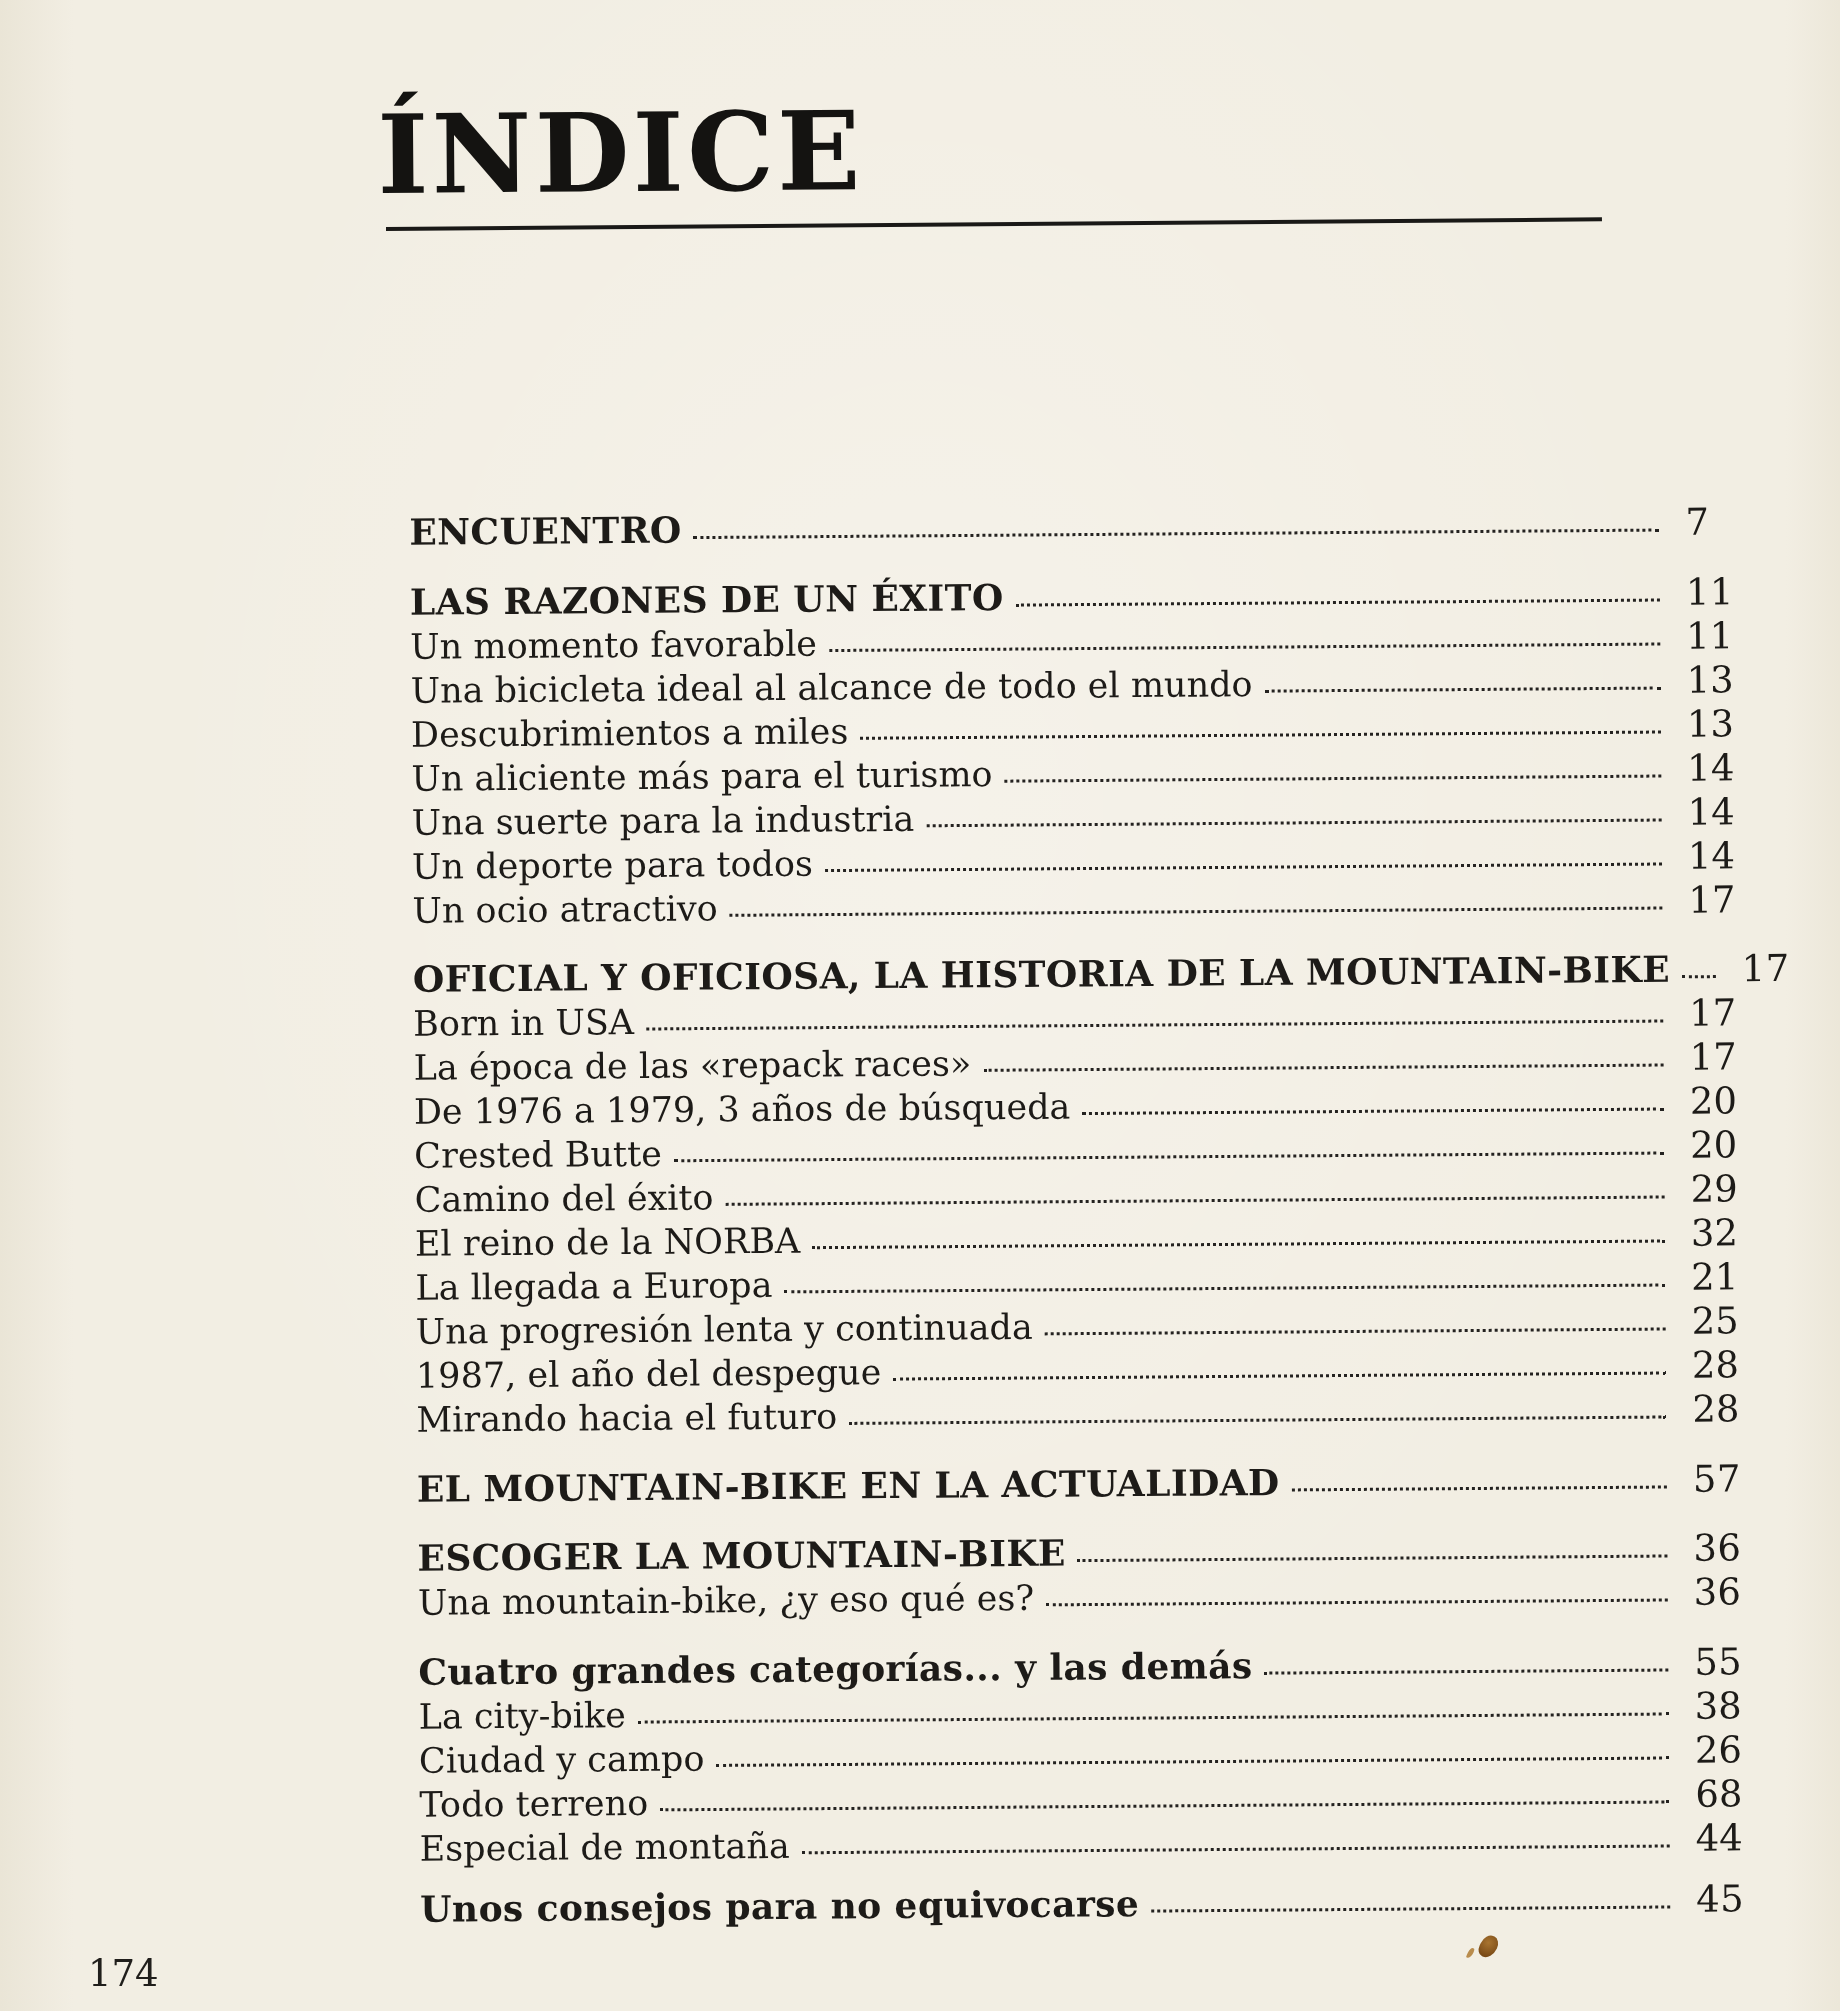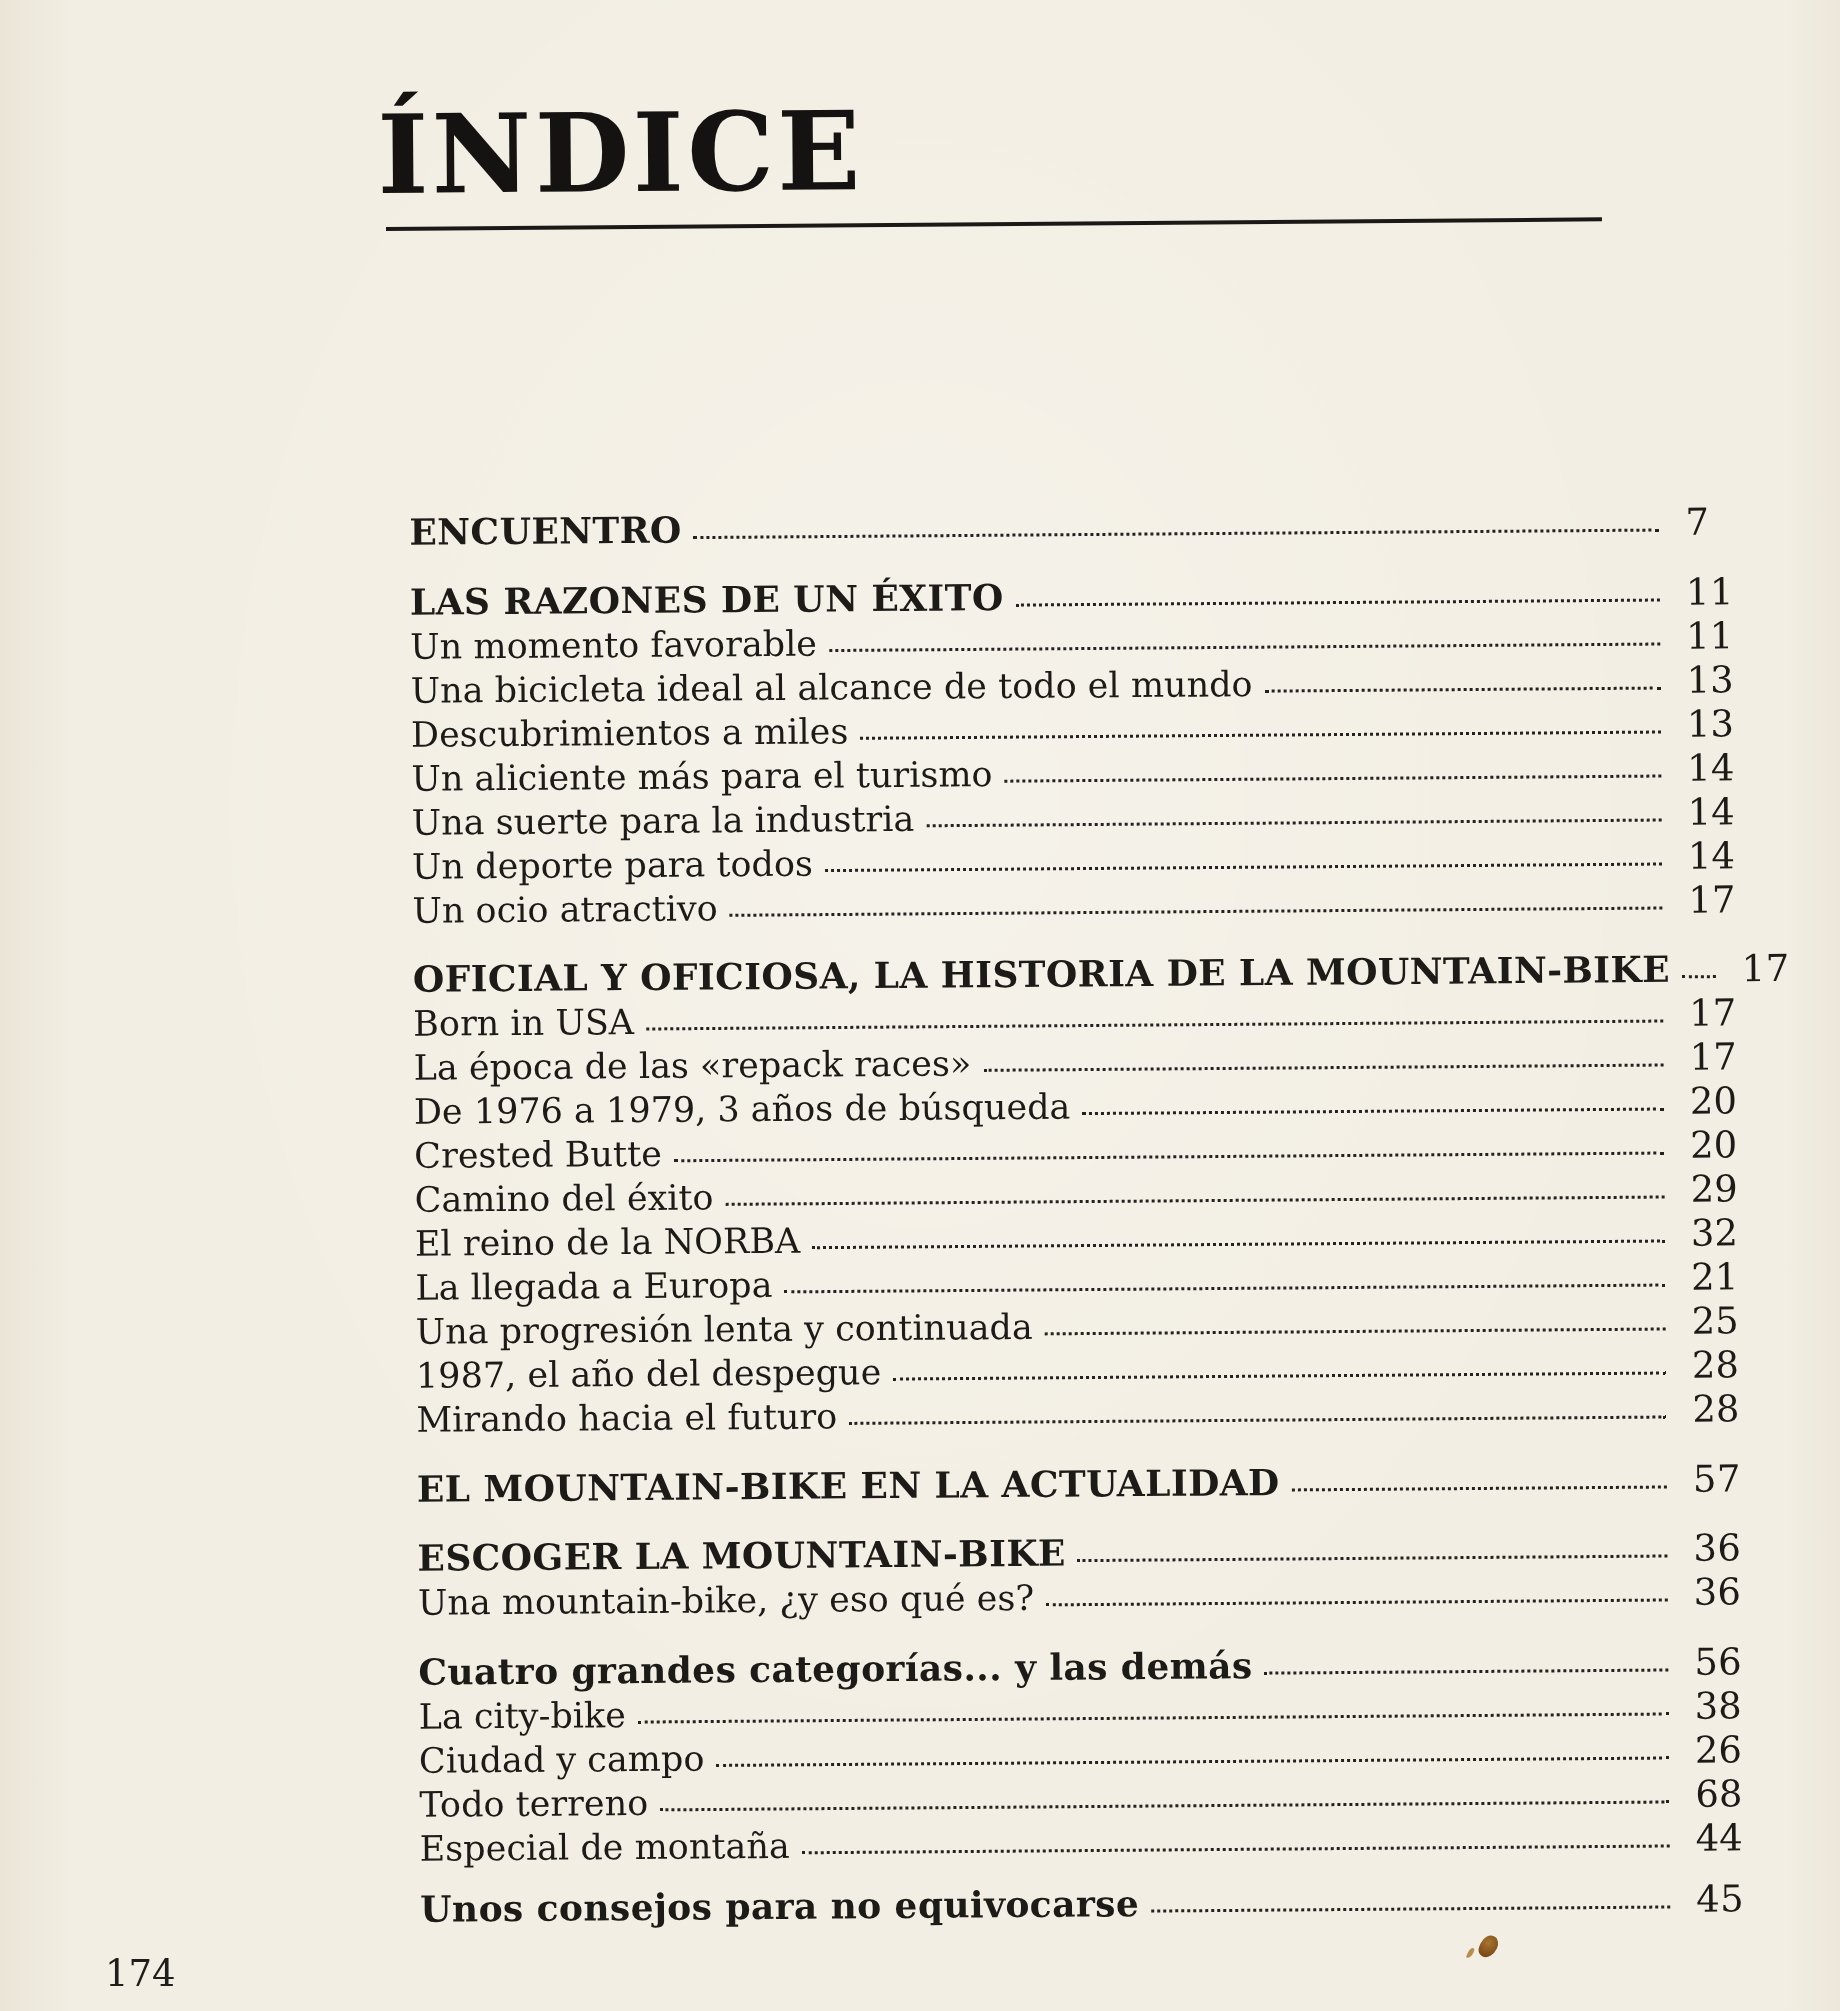--- a/index.html
+++ b/index.html
@@ -65,21 +65,21 @@
     flex:0 0 72px;
     margin-left:25.6px;
     text-align:left;
     font-size:37px;
     font-weight:400;
   }
   .gap-lg{margin-top:25.6px;}
   .gap-sm{margin-top:17px;}
   .folio{
     position:absolute;
-    left:105px;top:1952px;
+    left:88px;top:1952px;
     font-size:37px;
     color:#201e1b;
     text-align:center;
   }
   .ink-speck{
     position:absolute;
     left:1480px;top:1935px;
     width:17px;height:23px;
     background:radial-gradient(circle at 40% 35%, #a87430, #7a4a16 75%);
     border-radius:55% 45% 60% 40%;
@@ -207,21 +207,21 @@
         <span class="pagenum">36</span>
       </div>
       <div class="row">
         <span class="label">Una mountain-bike, ¿y eso qué es?</span>
         <span class="leader"></span>
         <span class="pagenum">36</span>
       </div>
       <div class="row bold gap-lg">
         <span class="label">Cuatro grandes categorías... y las demás</span>
         <span class="leader"></span>
-        <span class="pagenum">56</span>
+        <span class="pagenum">55</span>
       </div>
       <div class="row">
         <span class="label">La city-bike</span>
         <span class="leader"></span>
         <span class="pagenum">38</span>
       </div>
       <div class="row">
         <span class="label">Ciudad y campo</span>
         <span class="leader"></span>
         <span class="pagenum">26</span>

